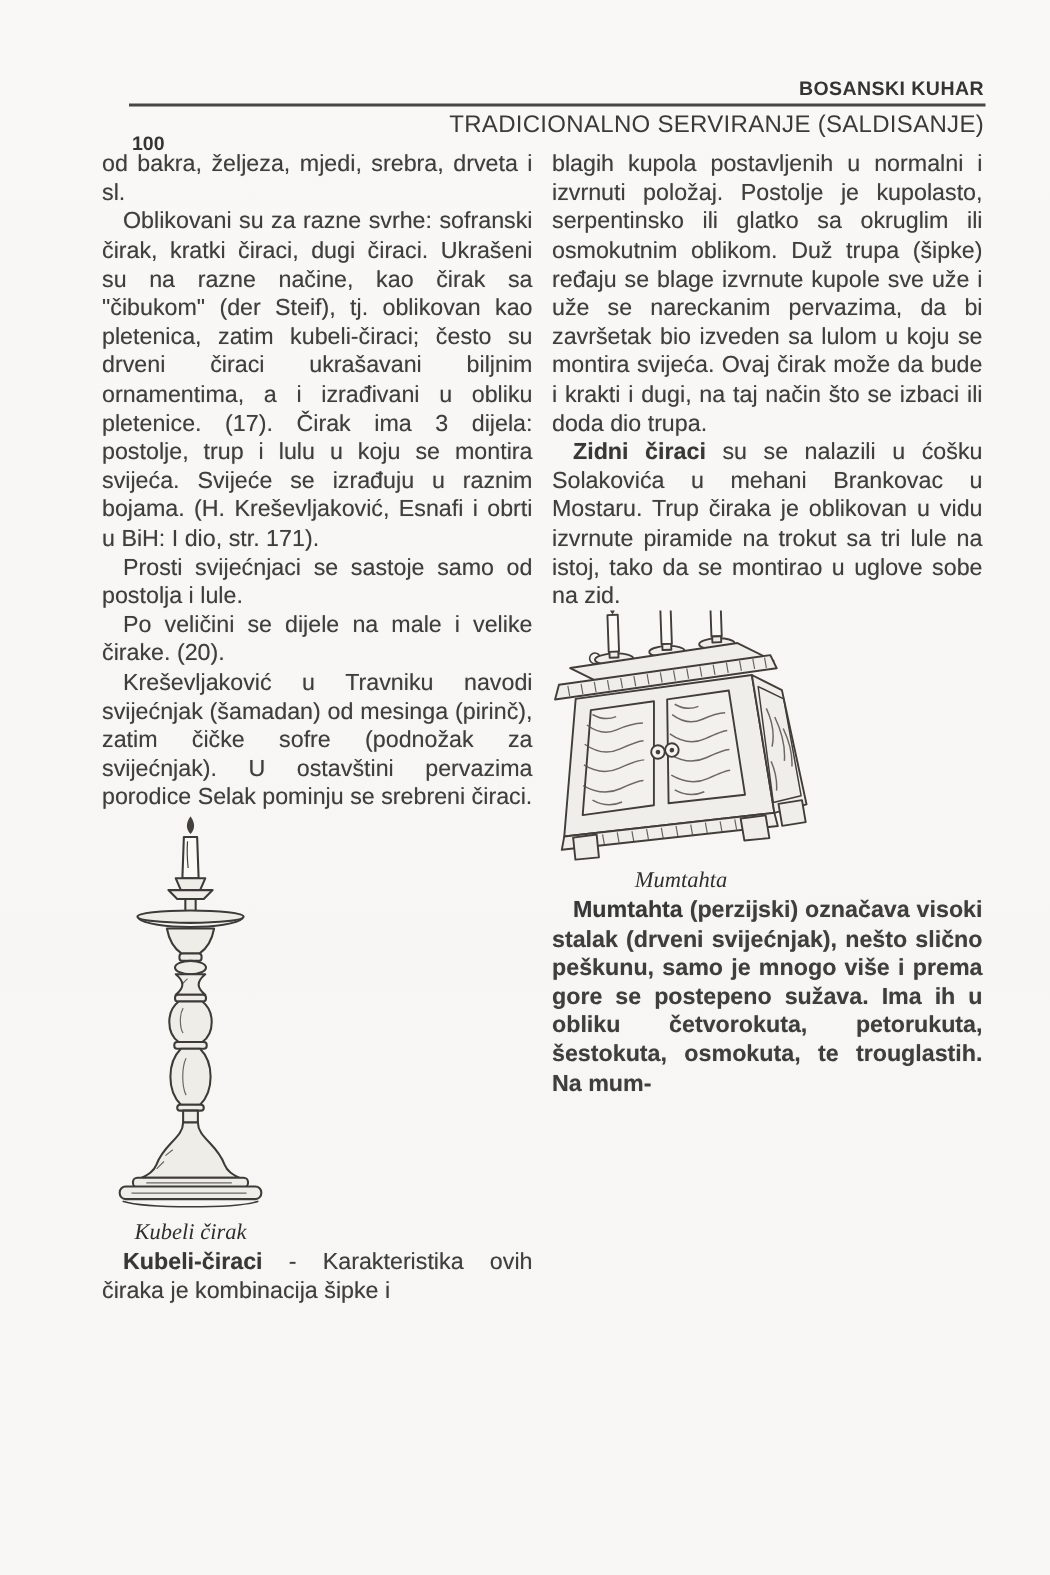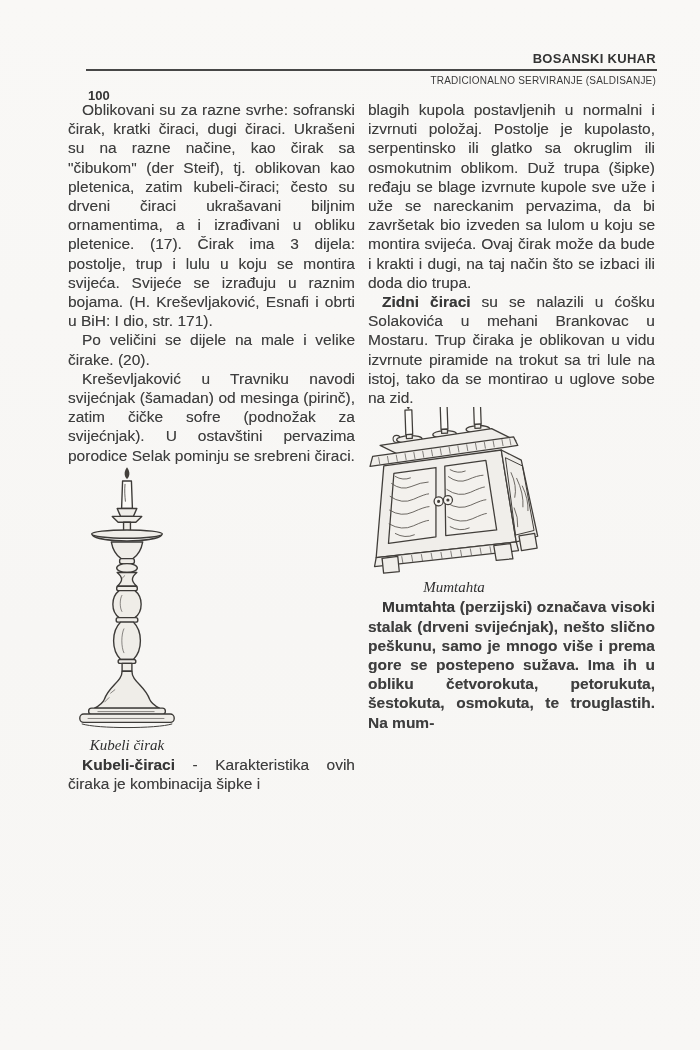--- a/index.html
+++ b/index.html
@@ -10,21 +10,21 @@
     color:#3e3e3e;
     position:relative;overflow:hidden;
   }
   .page{position:absolute;inset:0;
     background:linear-gradient(180deg,#f9f8f6 0%,#f7f6f4 60%,#f8f7f5 100%);}
   
   .hdr-title{position:absolute;top:51px;right:44px;
     font-size:13px;font-weight:bold;letter-spacing:.3px;color:#343434;}
   .hdr-rule{position:absolute;top:69px;left:86px;right:43px;height:2px;background:#474747;}
   .hdr-page{position:absolute;top:88px;left:88px;font-size:13px;font-weight:bold;color:#343434;}
-  .hdr-chapter{position:absolute;top:75px;right:44px;font-size:10px;color:#3a3a3a;letter-spacing:.2px;}
+  .hdr-chapter{position:absolute;top:75px;right:44px;font-size:16px;color:#3a3a3a;letter-spacing:.2px;}
   
   .col{position:absolute;top:100px;width:287px;
     font-size:15.5px;line-height:19.2px;text-align:justify;
     text-shadow:0 0 .5px rgba(62,62,62,.45);}
   .col-left{left:68px;}
   .col-right{left:368px;}
   .col p{margin:0;text-indent:14px;}
   .col p.noindent{text-indent:0;}
   .col b{color:#373737;}
   
@@ -42,21 +42,23 @@
 <body>
 
 <div class="page">
 
   <div class="hdr-title">BOSANSKI KUHAR</div>
   <div class="hdr-rule"></div>
   <div class="hdr-page">100</div>
   <div class="hdr-chapter">TRADICIONALNO SERVIRANJE (SALDISANJE)</div>
 
   <div class="col col-left">
+    <p class="noindent">od bakra, željeza, mjedi, srebra, drveta i sl.</p>
     <p>Oblikovani su za razne svrhe: sofranski čirak, kratki čiraci, dugi čiraci. Ukrašeni su na razne načine, kao čirak sa "čibukom" (der Steif), tj. oblikovan kao pletenica, zatim kubeli-čiraci; često su drveni čiraci ukrašavani biljnim ornamentima, a i izrađivani u obliku pletenice. (17). Čirak ima 3 dijela: postolje, trup i lulu u koju se montira svijeća. Svijeće se izrađuju u raznim bojama. (H. Kreševljaković, Esnafi i obrti u BiH: I dio, str. 171).</p>
+    <p>Prosti svijećnjaci se sastoje samo od postolja i lule.</p>
     <p>Po veličini se dijele na male i velike čirake. (20).</p>
     <p>Kreševljaković u Travniku navodi svijećnjak (šamadan) od mesinga (pirinč), zatim čičke sofre (podnožak za svijećnjak). U ostavštini pervazima porodice Selak pominju se srebreni čiraci.</p>
 
     <figure class="fig fig-left">
       <svg width="118" height="268" viewBox="0 0 120 272" xmlns="http://www.w3.org/2000/svg">
         <g stroke="#3d3b38" stroke-width="1.4" fill="#efede8" stroke-linejoin="round">
           <path d="M60 2 C63.5 7 63 11 60 14 C57 11 56.5 7 60 2 Z" fill="#44403c" stroke="none"></path>
           <path d="M55.5 16 L64.5 16 L65.5 44 L54.5 44 Z" fill="#fbfaf7"></path>
           <path d="M58 19 C57.4 26 57.8 31 58.4 37" fill="none" stroke-width=".8"></path>
           <path d="M50 44 L70 44 L66.5 52 L53.5 52 Z"></path>

